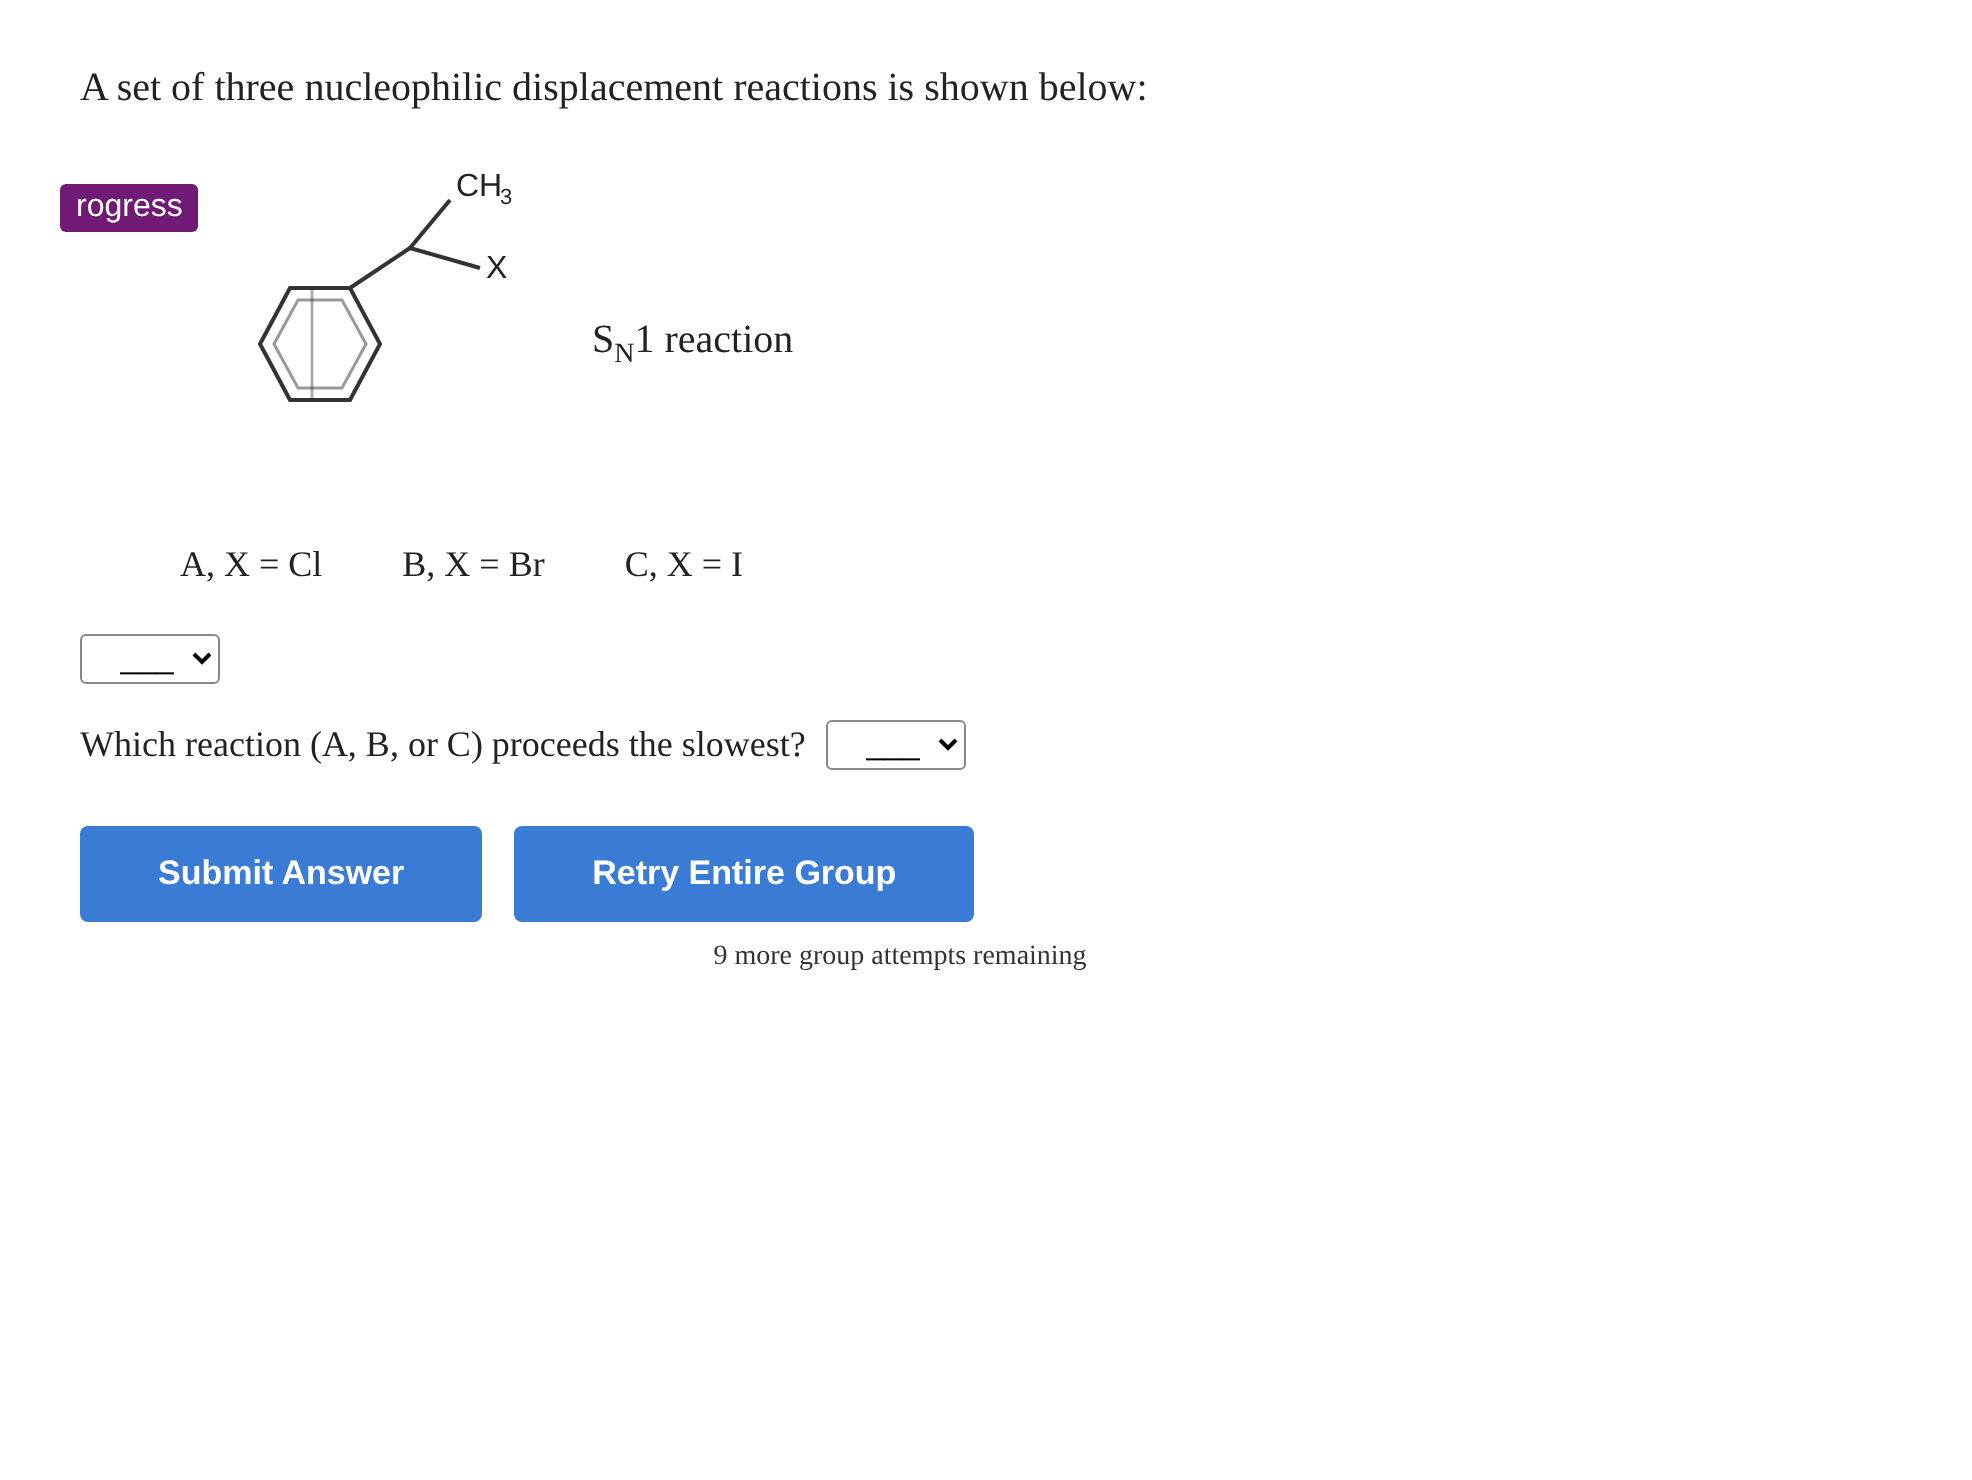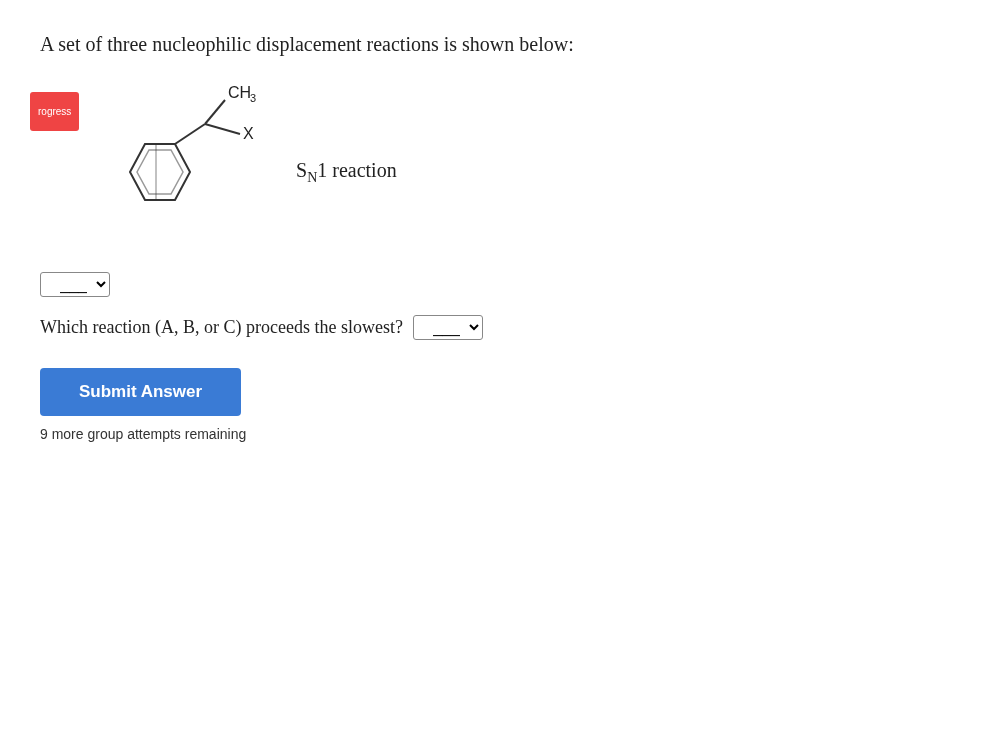--- a/index.html
+++ b/index.html
@@ -23,25 +23,25 @@
     .reaction-area {
       display: flex;
       align-items: center;
       margin-bottom: 10px;
       position: relative;
     }
     .progress-badge {
       position: absolute;
       left: -10px;
       top: 10px;
-      background: #ef4444;
+      background: #701a75;
       color: white;
-      font-size: 10px;
-      font-family: Arial, sans-serif;
-      padding: 14px 8px;
+      font-size: 16px;
+      font-family: Arial, sans-serif;
+      padding: 3px 8px;
       border-radius: 3px;
       z-index: 10;
     }
     .molecule-svg {
       width: 200px;
       height: 180px;
       margin-left: 40px;
     }
     .reaction-arrow-area {
       display: flex;
@@ -114,23 +114,24 @@
       color: white;
       border: none;
       border-radius: 4px;
       font-size: 17px;
       font-family: Arial, sans-serif;
       font-weight: bold;
       cursor: pointer;
     }
     .attempts-text {
       font-size: 14px;
-      font-family: Liberation Sans, sans-serif;
+      font-family: Liberation Serif, serif;
       color: #333;
       margin-top: 4px;
+      text-align: center;
     }
     
     .chem {
       font-family: Arial, sans-serif;
       font-size: 17px;
     }
     .chem sub {
       font-size: 11px;
     }
   </style>
@@ -163,20 +164,25 @@
 
       <line x1="76" y1="62" x2="76" y2="118" stroke="#333" stroke-width="1.5" opacity="0.4"></line>
     </svg>
 
 
     <div class="sn1-label">
       S<sub>N</sub>1 reaction
     </div>
   </div>
 
+  <div class="choices-row">
+    <span>A, X = Cl</span>
+    <span>B, X = Br</span>
+    <span>C, X = I</span>
+  </div>
 
   <div class="question-row">
     <select class="question-select">
       <option value="">___</option>
       <option value="A">A</option>
       <option value="B">B</option>
       <option value="C">C</option>
     </select>
   </div>
 
@@ -185,17 +191,18 @@
     <select class="question-select">
       <option value="">___</option>
       <option value="A">A</option>
       <option value="B">B</option>
       <option value="C">C</option>
     </select>
   </div>
 
   <div class="buttons-row">
     <button class="btn">Submit Answer</button>
+    <button class="btn">Retry Entire Group</button>
   </div>
 
   <div class="attempts-text">9 more group attempts remaining</div>
 
 </div>
 
 </body></html>

